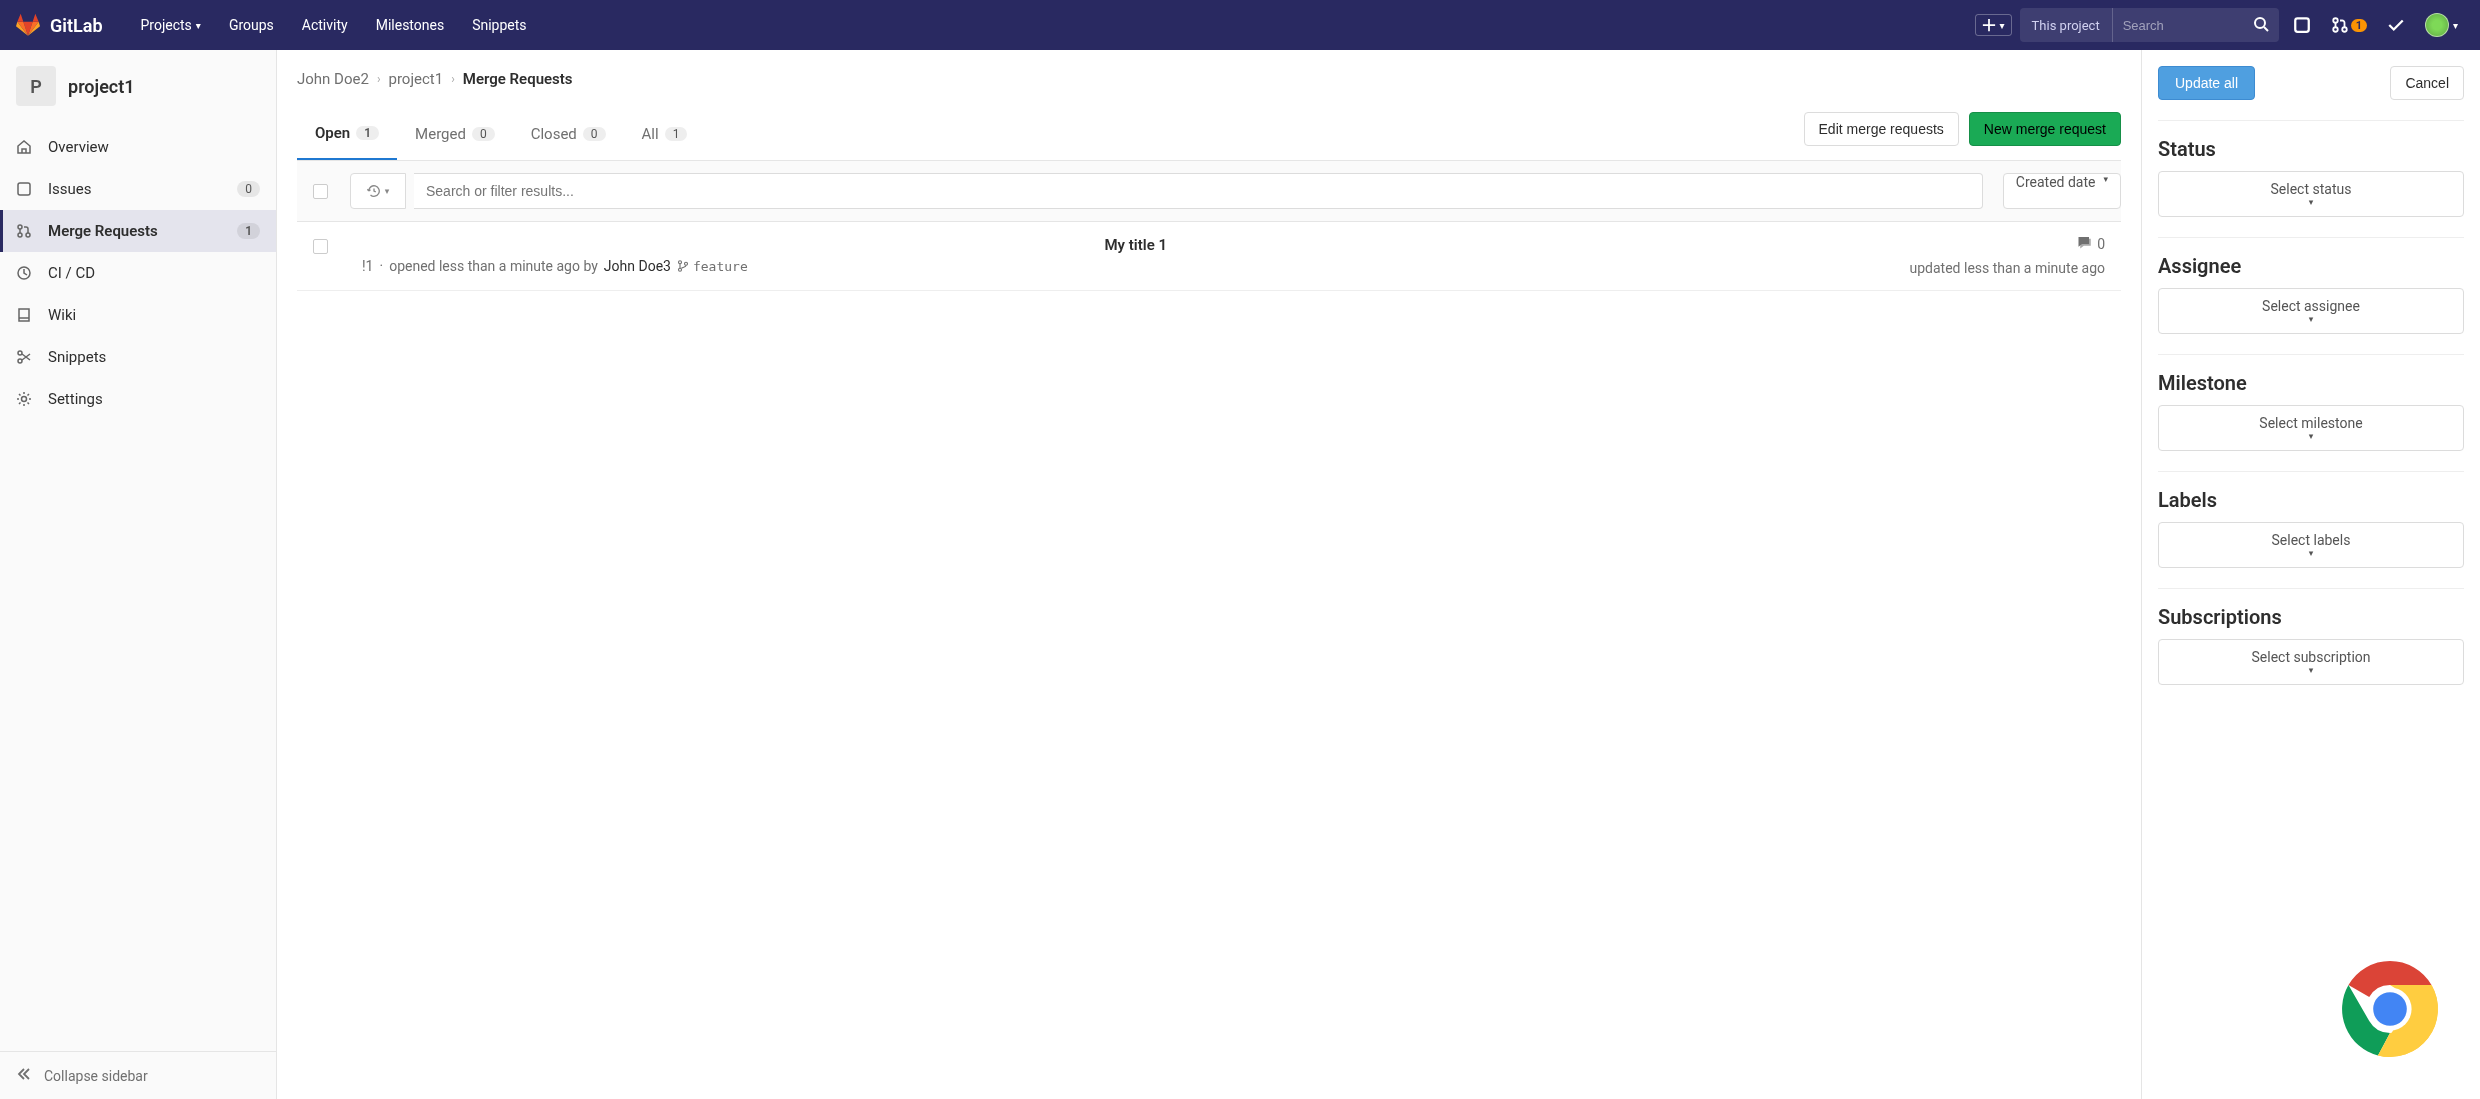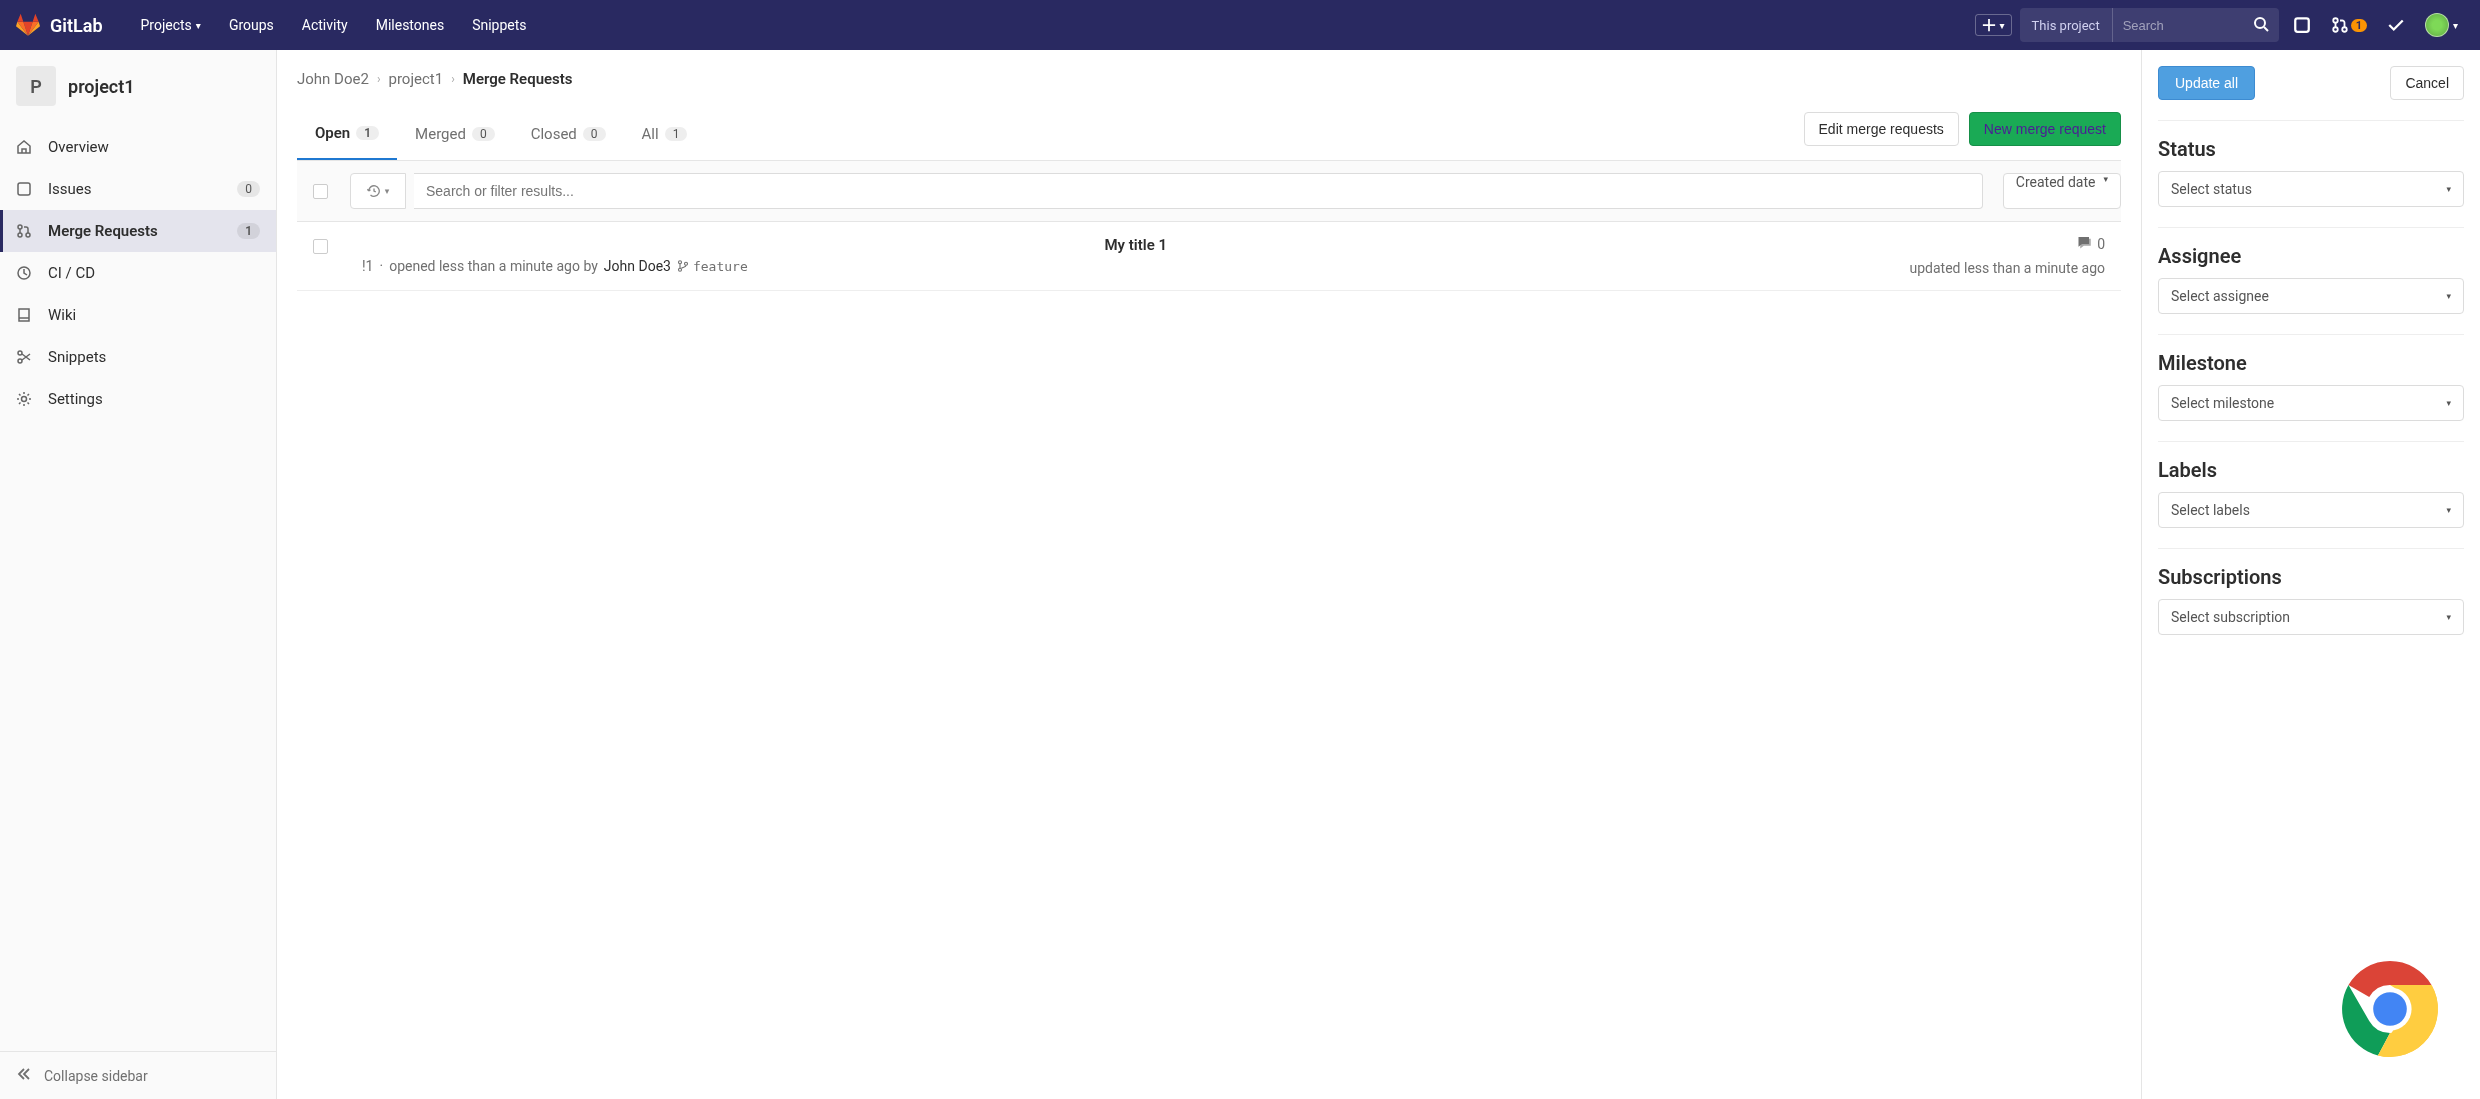--- a/index.html
+++ b/index.html
@@ -187,21 +187,21 @@
     border: 1px solid #dcdcdc;
     background: #fff;
     padding: 8px 14px;
     border-radius: 4px;
     cursor: pointer;
     font-size: 14px;
     color: #2e2e2e;
     margin-bottom: 10px;
   }
   .btn-success {
-    background: #1aaa55; color:#4c1d95; border-color:#168f48;
+    background: #1aaa55; color:#000000; border-color:#168f48;
     margin-left: 10px;
   }
   .filter-row {
     display: flex;
     align-items: center;
     padding: 12px 0 12px 16px;
     border-bottom: 1px solid #e5e5e5;
     background: #fafafa;
     gap: 8px;
   }
@@ -237,21 +237,21 @@
     overflow-y:auto;
   }
   .bulk-top { display:flex; margin-bottom: 20px; }
   .btn-primary { background:#4f9fe0; color:#fff; border:1px solid #3d8bd1; padding:8px 16px; border-radius:4px;cursor:pointer;font-size:14px; }
   .btn-cancel { margin-left:auto; }
   .bulk-section { border-top:1px solid #eee; padding: 16px 0 20px; }
   .bulk-label { font-weight:600; margin-bottom: 10px; font-size:20px; }
   .bulk-dd {
     border:1px solid #dcdcdc; border-radius:4px; padding: 9px 12px;
     display:flex;justify-content:space-between;align-items:center; cursor:pointer;
-    color:#555; font-size:14px;
+    color:#555; font-size:14px;flex-direction:column;
   }
   .chrome-overlay {
     position: fixed;
     right: 30px; bottom: 30px;
     width: 120px; height:120px;
   }
 </style>
 </head>
 <body>
 

